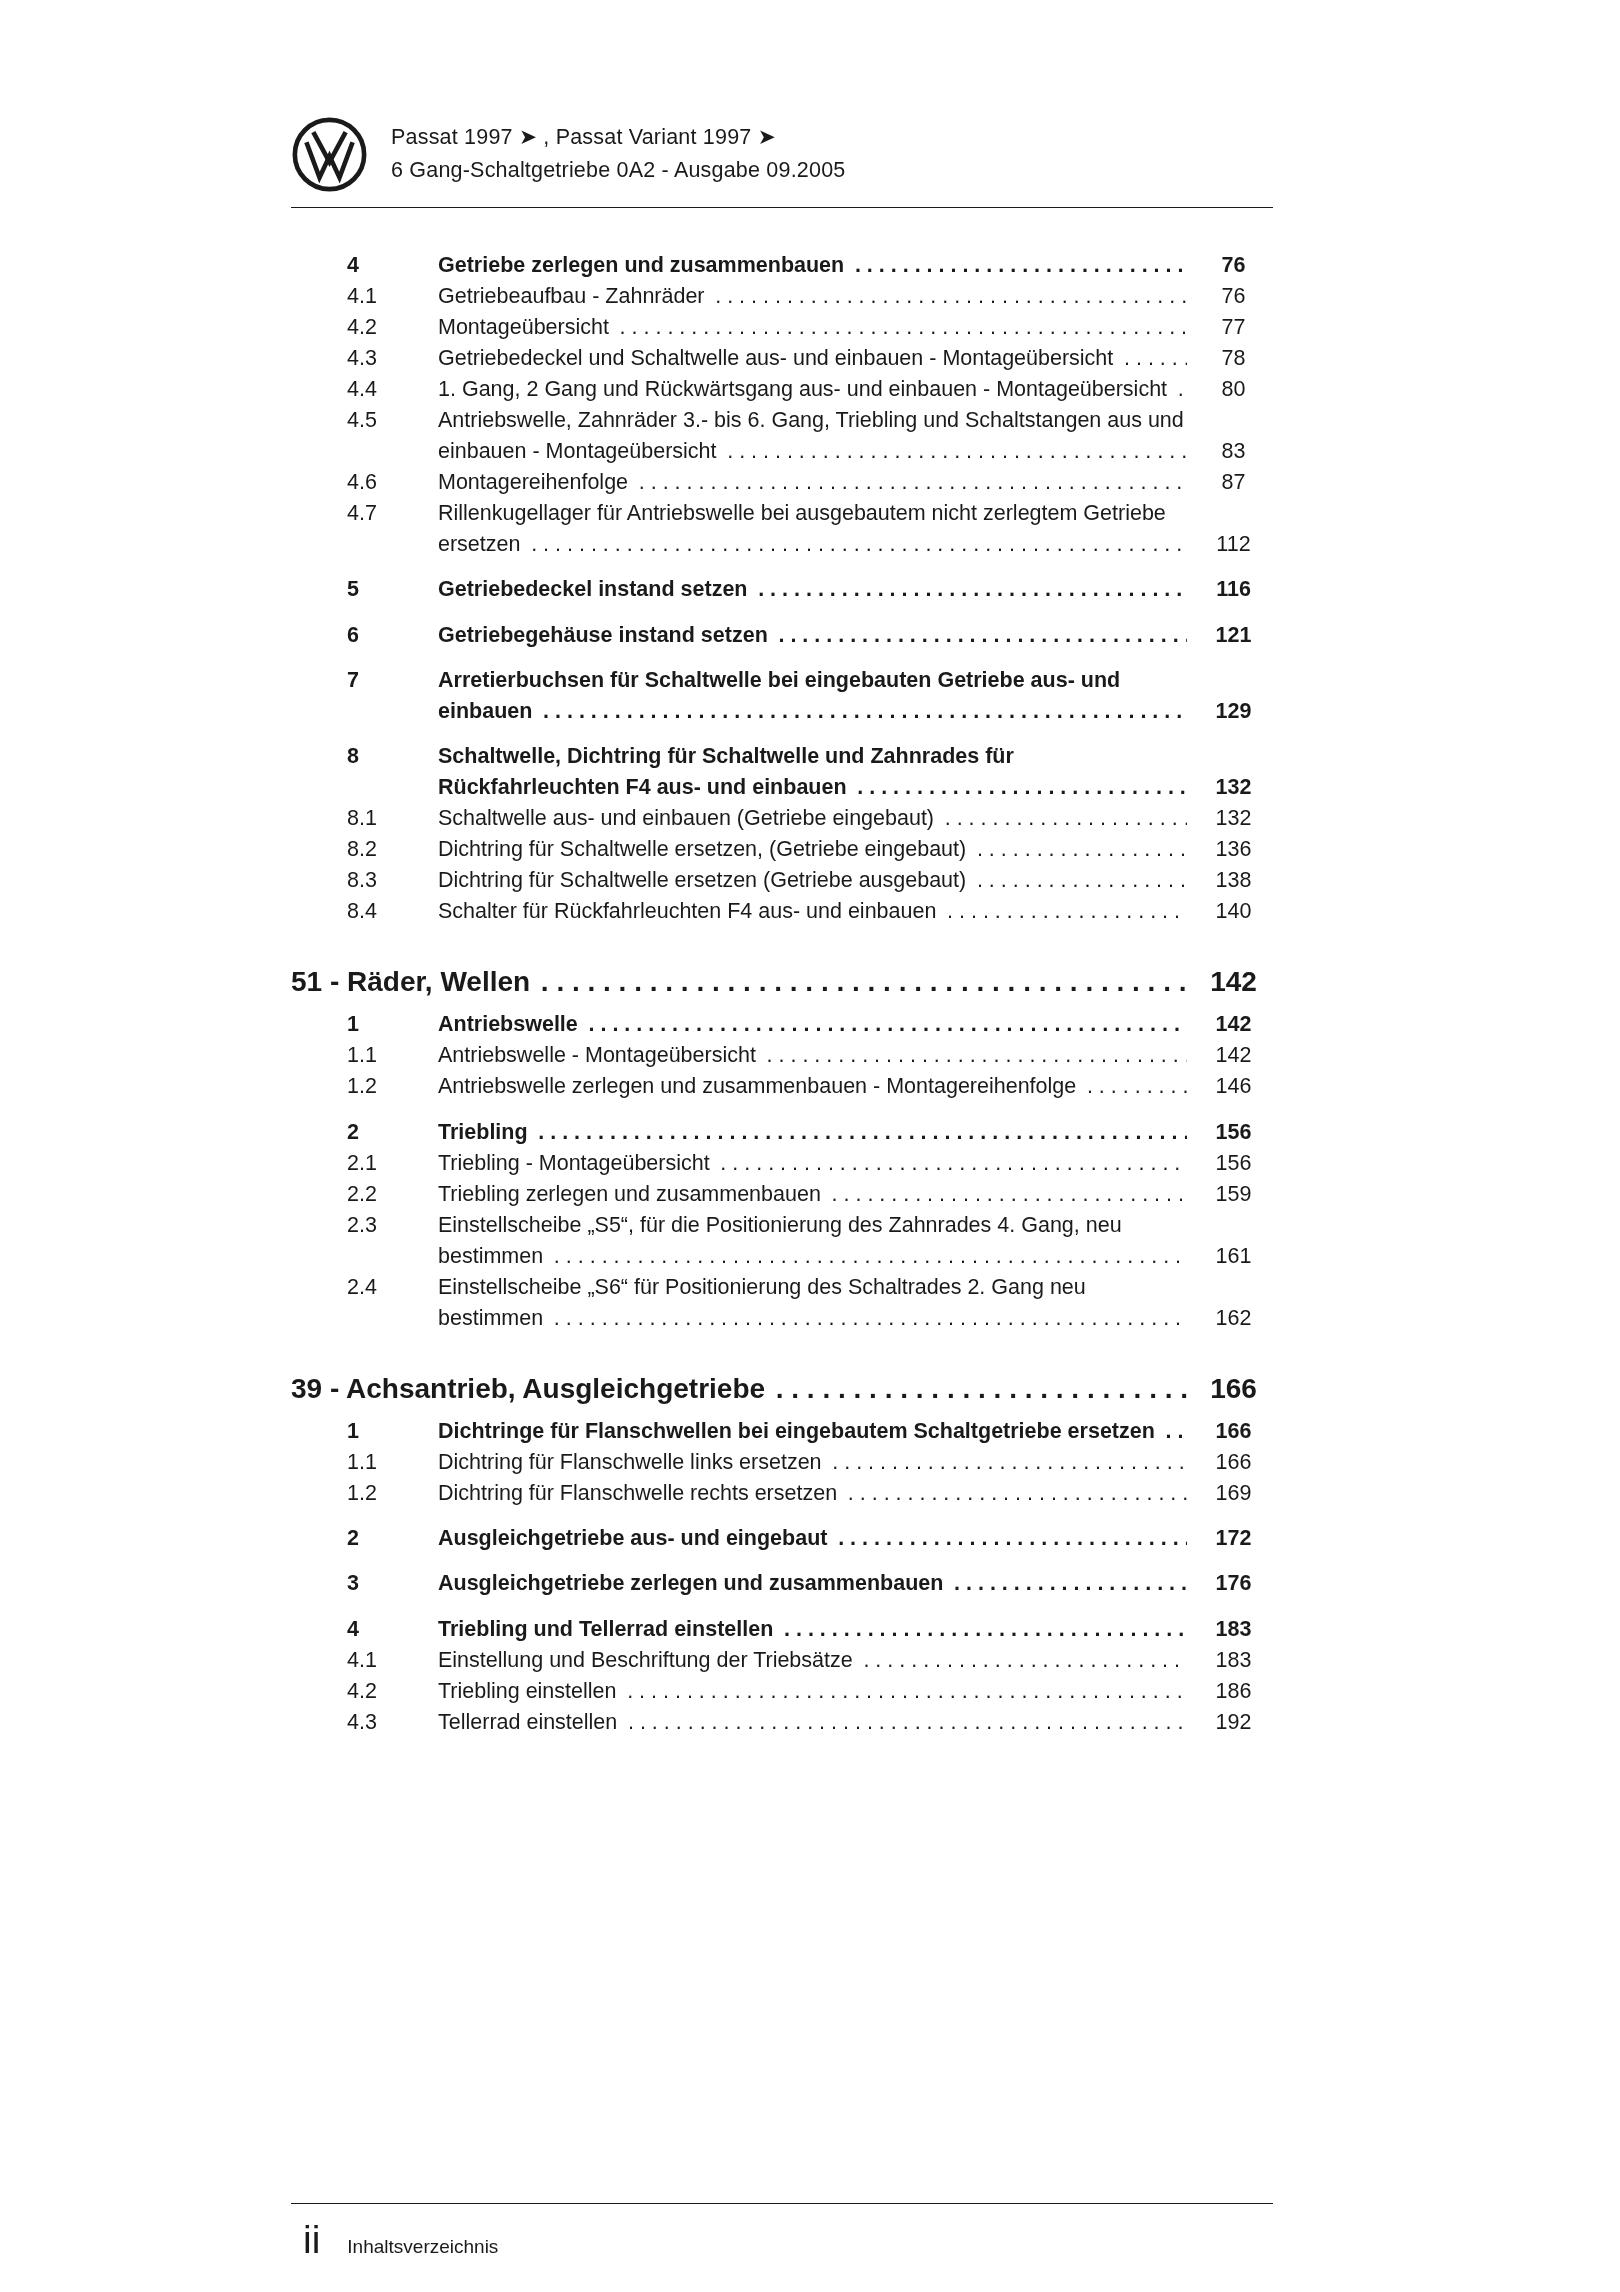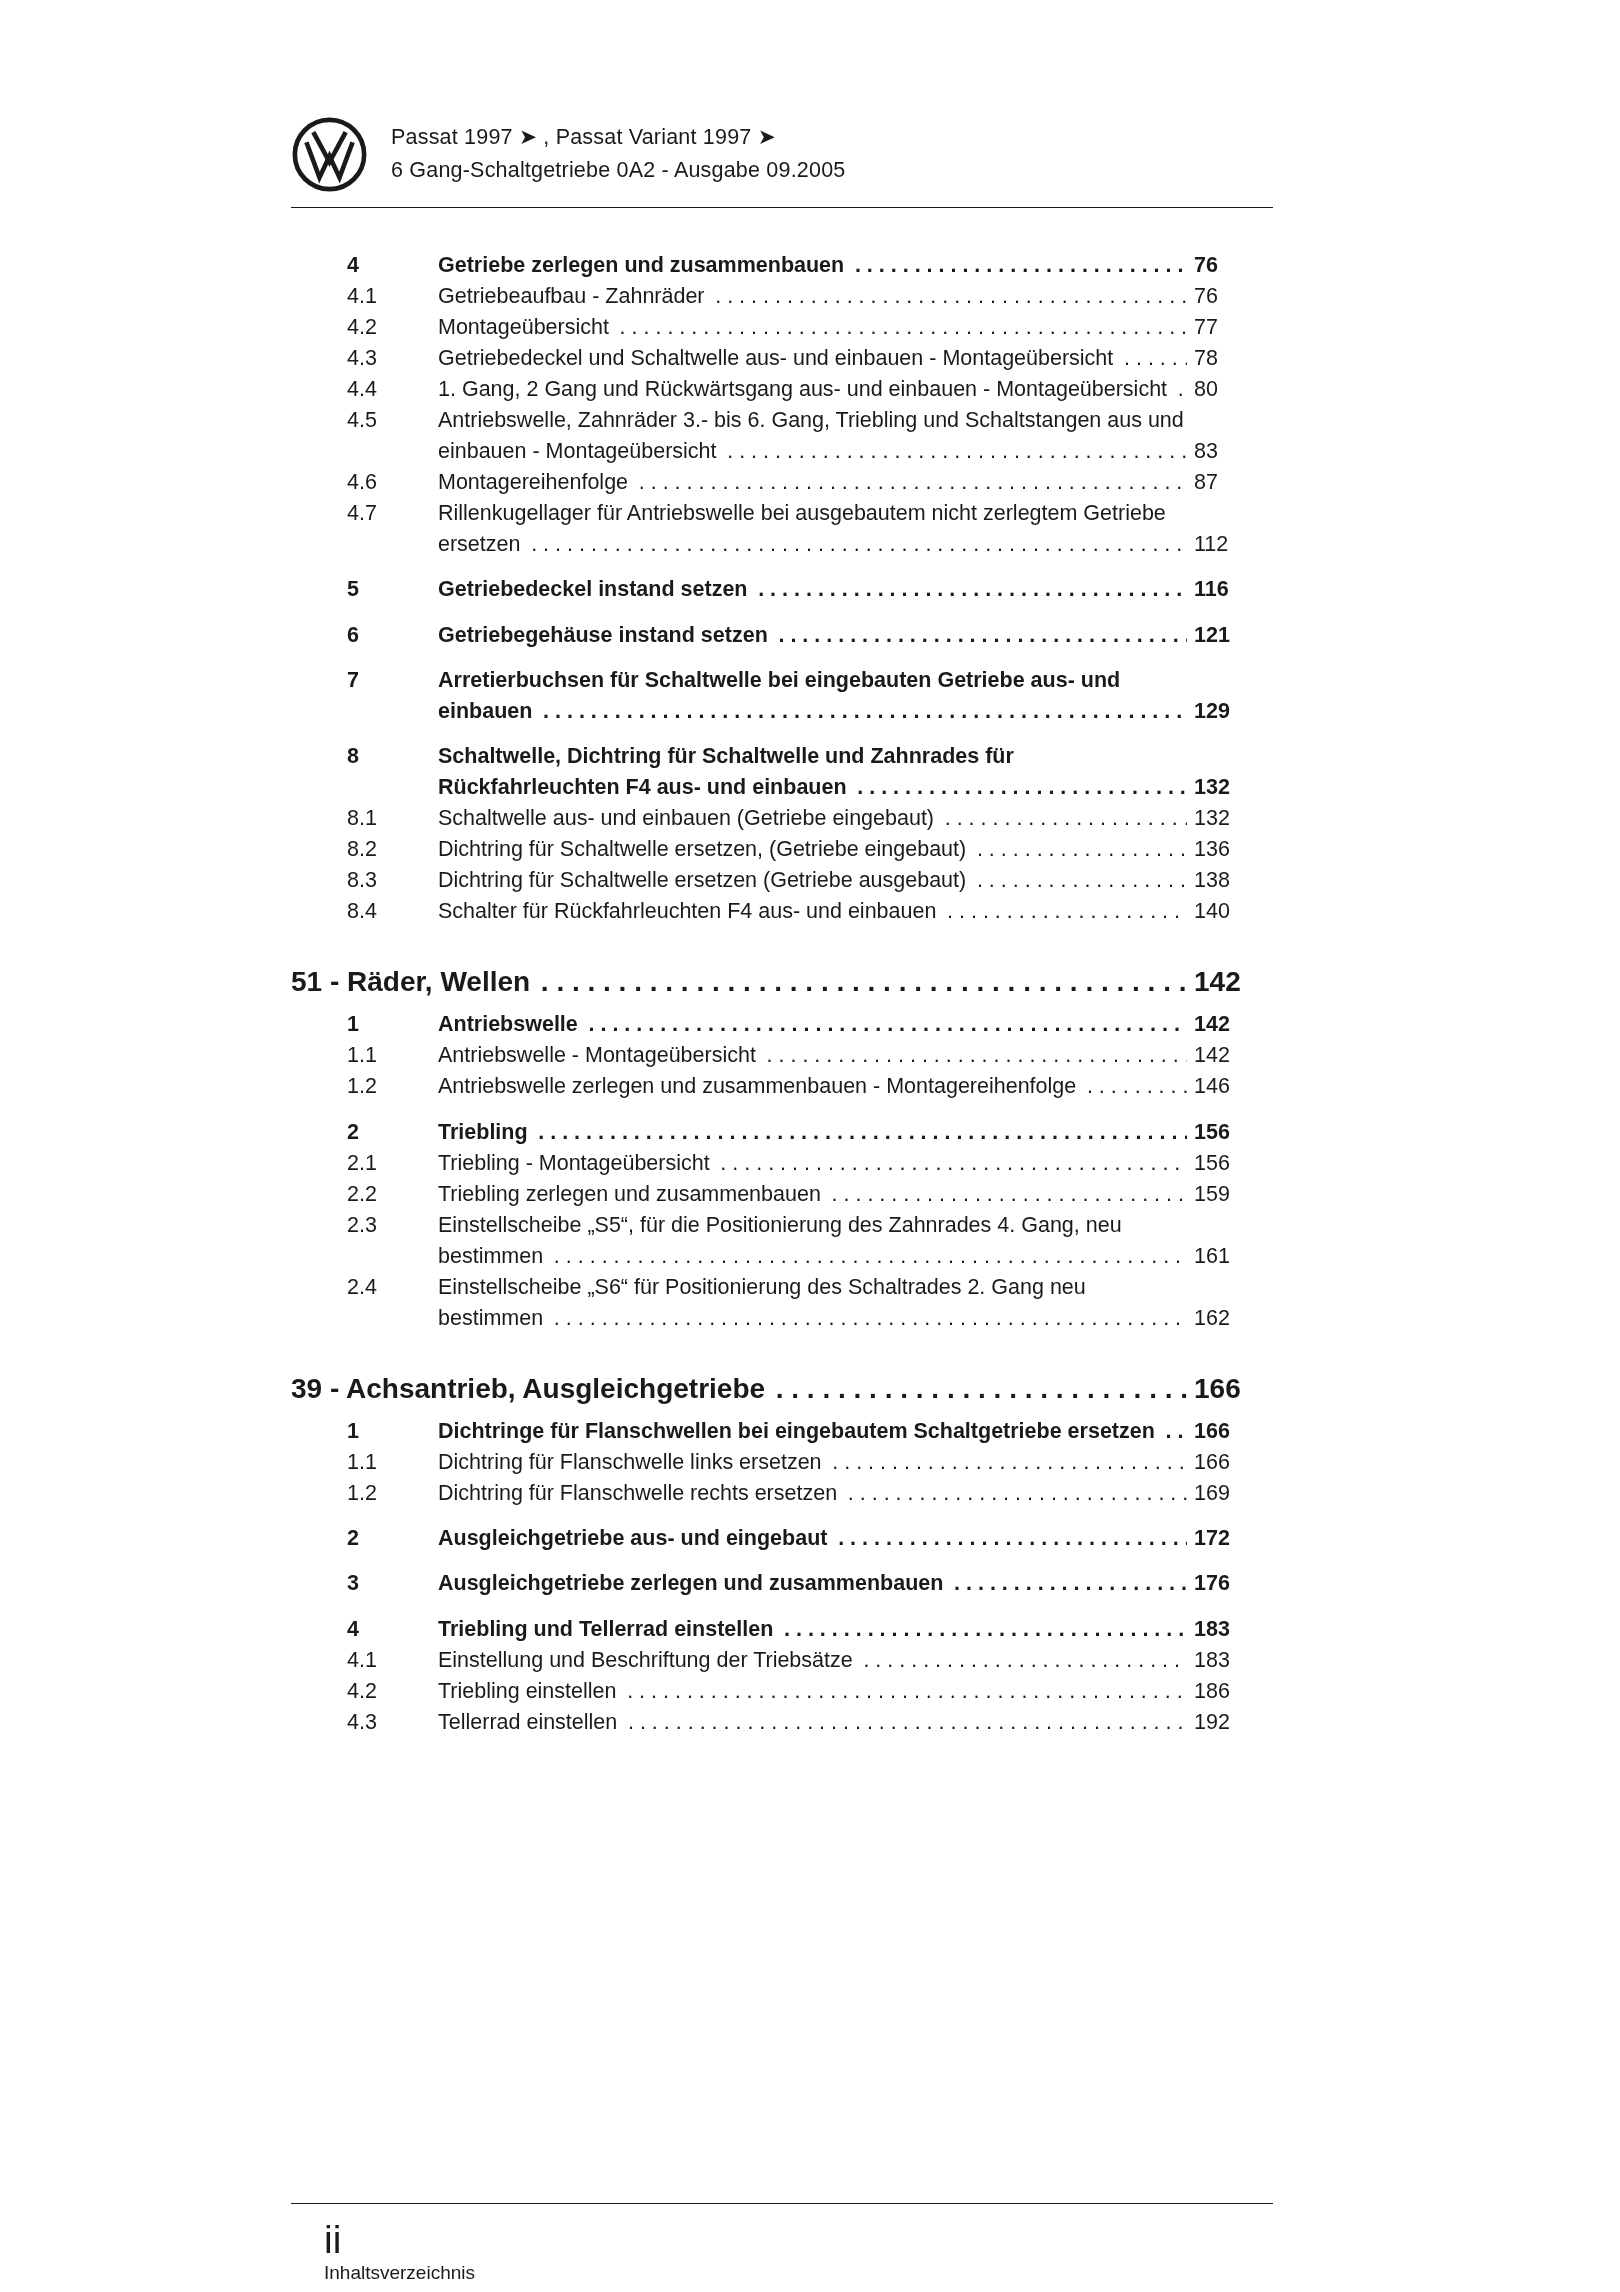--- a/index.html
+++ b/index.html
@@ -24,29 +24,29 @@
   .toc { position: absolute; top: 238px; left: 127px; right: 183px; }
   .toc-row { display: flex; font-size: 21.5px; line-height: 31px; margin-left: 56px; }
   .toc-row .num { flex: 0 0 91px; }
   .toc-row .title { flex: 1 1 auto; position: relative; overflow: hidden; }
   .toc-row .title::after {
     content: ". . . . . . . . . . . . . . . . . . . . . . . . . . . . . . . . . . . . . . . . . . . . . . . . . . . . . . . . . . . . . . . . . . . . . . . . . . . . . . . . . . . . . . . . . . . . . . . . . . . . . . . . . . . . . . . . . . . . . . . . . . . . . . . . . . ";
     position: absolute;
     padding-left: 10.7px;
     white-space: nowrap;
   }
-  .toc-row .pagenum { flex: 0 0 79px; text-align: left; align-self: flex-end; padding-left: 7.2px; }
+  .toc-row .pagenum { flex: 0 0 79px; text-align: center; align-self: flex-end; padding-left: 7.2px; }
   .toc-row.level-chapter { font-weight: 700; }
   .toc-row.level-section { font-weight: 700; font-size: 28px; line-height: 41px; margin-left: 0; margin-bottom: 7.2px; }
   .toc-row.gap-sm { margin-top: 14.3px; }
   .toc-row.gap-lg { margin-top: 34px; }
 
   
   .footer-rule { position: absolute; left: 127px; right: 183px; top: 2191px; border-top: 1.8px solid #1a1a1a; }
-  .footer { position: absolute; left: 133px; top: 2207px; display: flex; align-items: baseline; flex-direction: column; }
+  .footer { position: absolute; left: 139px; top: 2207px; display: flex; align-items: baseline; }
   .folio { font-size: 39px; line-height: 1.1; }
   .footer-label { font-size: 19px; margin-left: 27px; }
 </style>
 </head>
 <body>
 
 <div class="page">
 
   <header class="header">
     <div class="logo">

